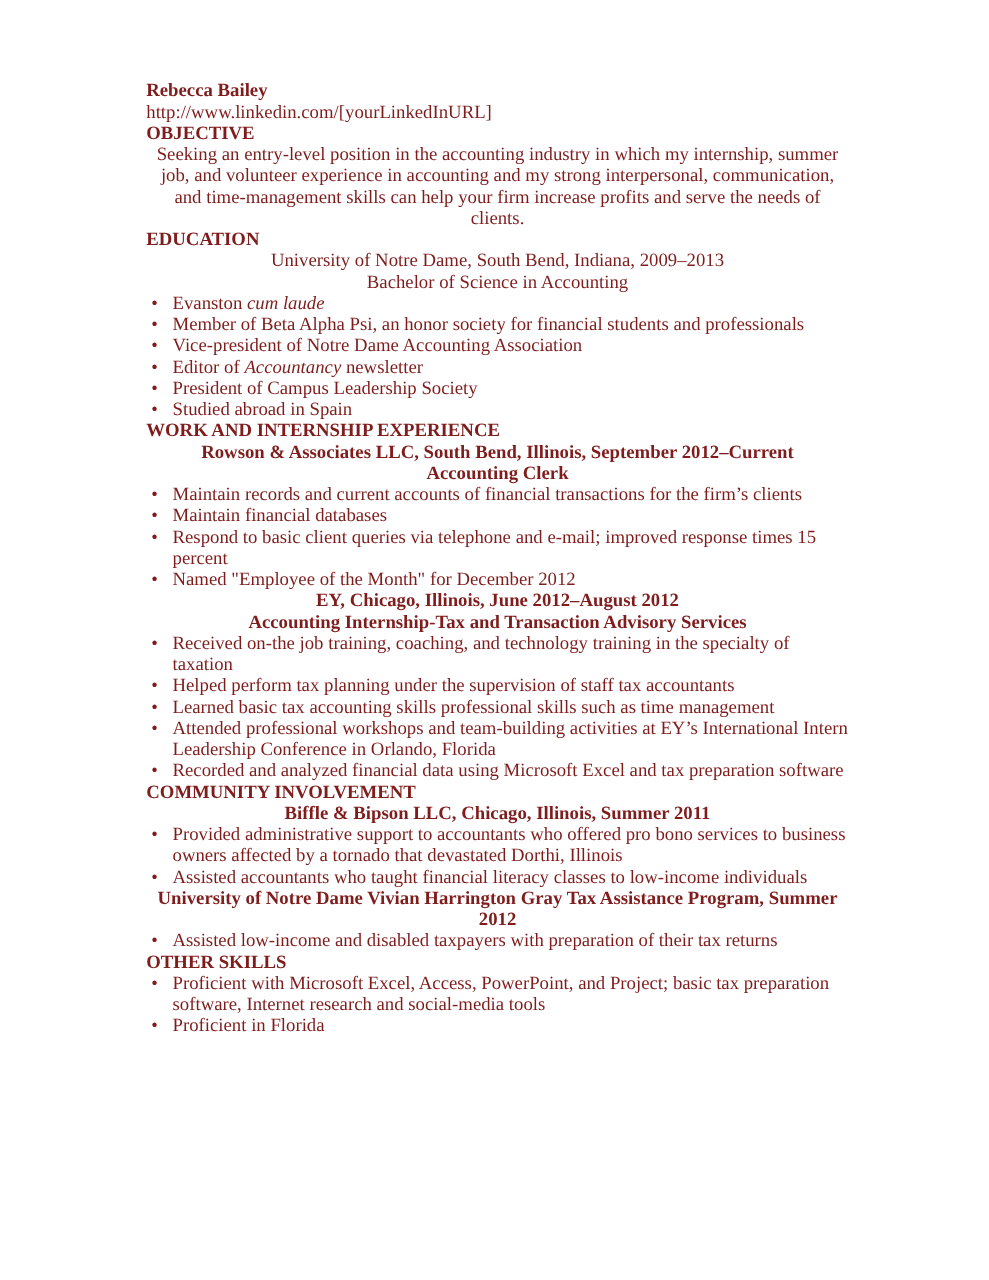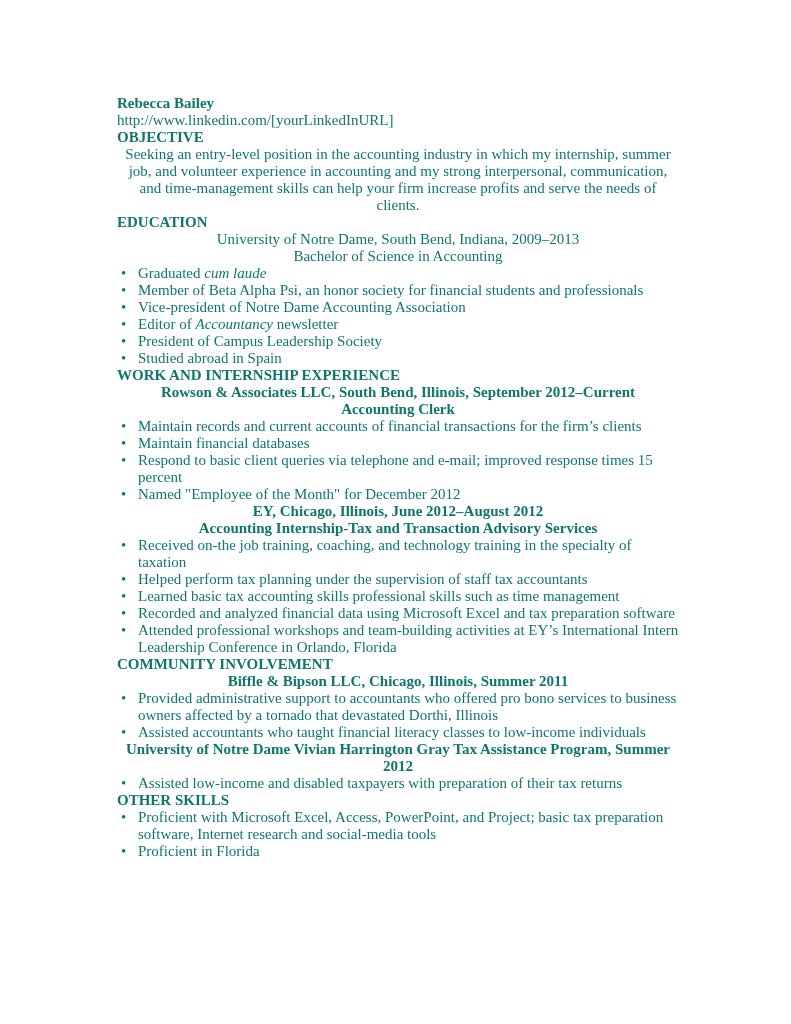--- a/index.html
+++ b/index.html
@@ -6,25 +6,25 @@
     margin: 0;
     padding: 0;
     background: #ffffff;
   }
   .page {
     position: relative;
     width: 791px;
     height: 1024px;
     background: #ffffff;
     box-sizing: border-box;
-    padding: 95px 112px 40px 117px;
+    padding: 65px 112px 40px 117px;
     font-family: "Liberation Serif", "DejaVu Serif", serif;
     font-size: 15px;
     line-height: 17px;
-    color: #0f766e;
+    color: #7f1d1d;
     overflow: hidden;
   }
   .bold { font-weight: bold; }
   .italic { font-style: italic; }
   h2 {
     font-size: 15px;
     line-height: 17px;
     font-weight: bold;
     margin: 0;
     padding: 0;
@@ -60,21 +60,21 @@
   <section>
     <h2>OBJECTIVE</h2>
     <p>Seeking an entry-level position in the accounting industry in which my internship, summer job, and volunteer experience in accounting and my strong interpersonal, communication, and time-management skills can help your firm increase profits and serve the needs of clients.</p>
   </section>
 
   <section>
     <h2>EDUCATION</h2>
     <p>University of Notre Dame, South Bend, Indiana, 2009–2013</p>
     <p>Bachelor of Science in Accounting</p>
     <ul class="bullets">
-      <li><span>Graduated </span><span class="italic">cum laude</span></li>
+      <li><span>Evanston </span><span class="italic">cum laude</span></li>
       <li>Member of Beta Alpha Psi, an honor society for financial students and professionals</li>
       <li>Vice-president of Notre Dame Accounting Association</li>
       <li><span>Editor of </span><span class="italic">Accountancy</span><span> newsletter</span></li>
       <li>President of Campus Leadership Society</li>
       <li>Studied abroad in Spain</li>
     </ul>
   </section>
 
   <section>
     <h2>WORK AND INTERNSHIP EXPERIENCE</h2>
@@ -88,22 +88,22 @@
         <li>Named "Employee of the Month" for December 2012</li>
       </ul>
     </div>
     <div class="subsection">
       <p class="bold">EY, Chicago, Illinois, June 2012–August 2012</p>
       <p class="bold">Accounting Internship-Tax and Transaction Advisory Services</p>
       <ul class="bullets">
         <li>Received on-the job training, coaching, and technology training in the specialty of taxation</li>
         <li>Helped perform tax planning under the supervision of staff tax accountants</li>
         <li>Learned basic tax accounting skills professional skills such as time management</li>
+        <li>Attended professional workshops and team-building activities at EY’s International Intern Leadership Conference in Orlando, Florida</li>
         <li>Recorded and analyzed financial data using Microsoft Excel and tax preparation software</li>
-        <li>Attended professional workshops and team-building activities at EY’s International Intern Leadership Conference in Orlando, Florida</li>
       </ul>
     </div>
   </section>
 
   <section>
     <h2>COMMUNITY INVOLVEMENT</h2>
     <div>
       <p class="bold">Biffle &amp; Bipson LLC, Chicago, Illinois, Summer 2011</p>
       <ul class="bullets">
         <li>Provided administrative support to accountants who offered pro bono services to business owners affected by a tornado that devastated Dorthi, Illinois</li>

